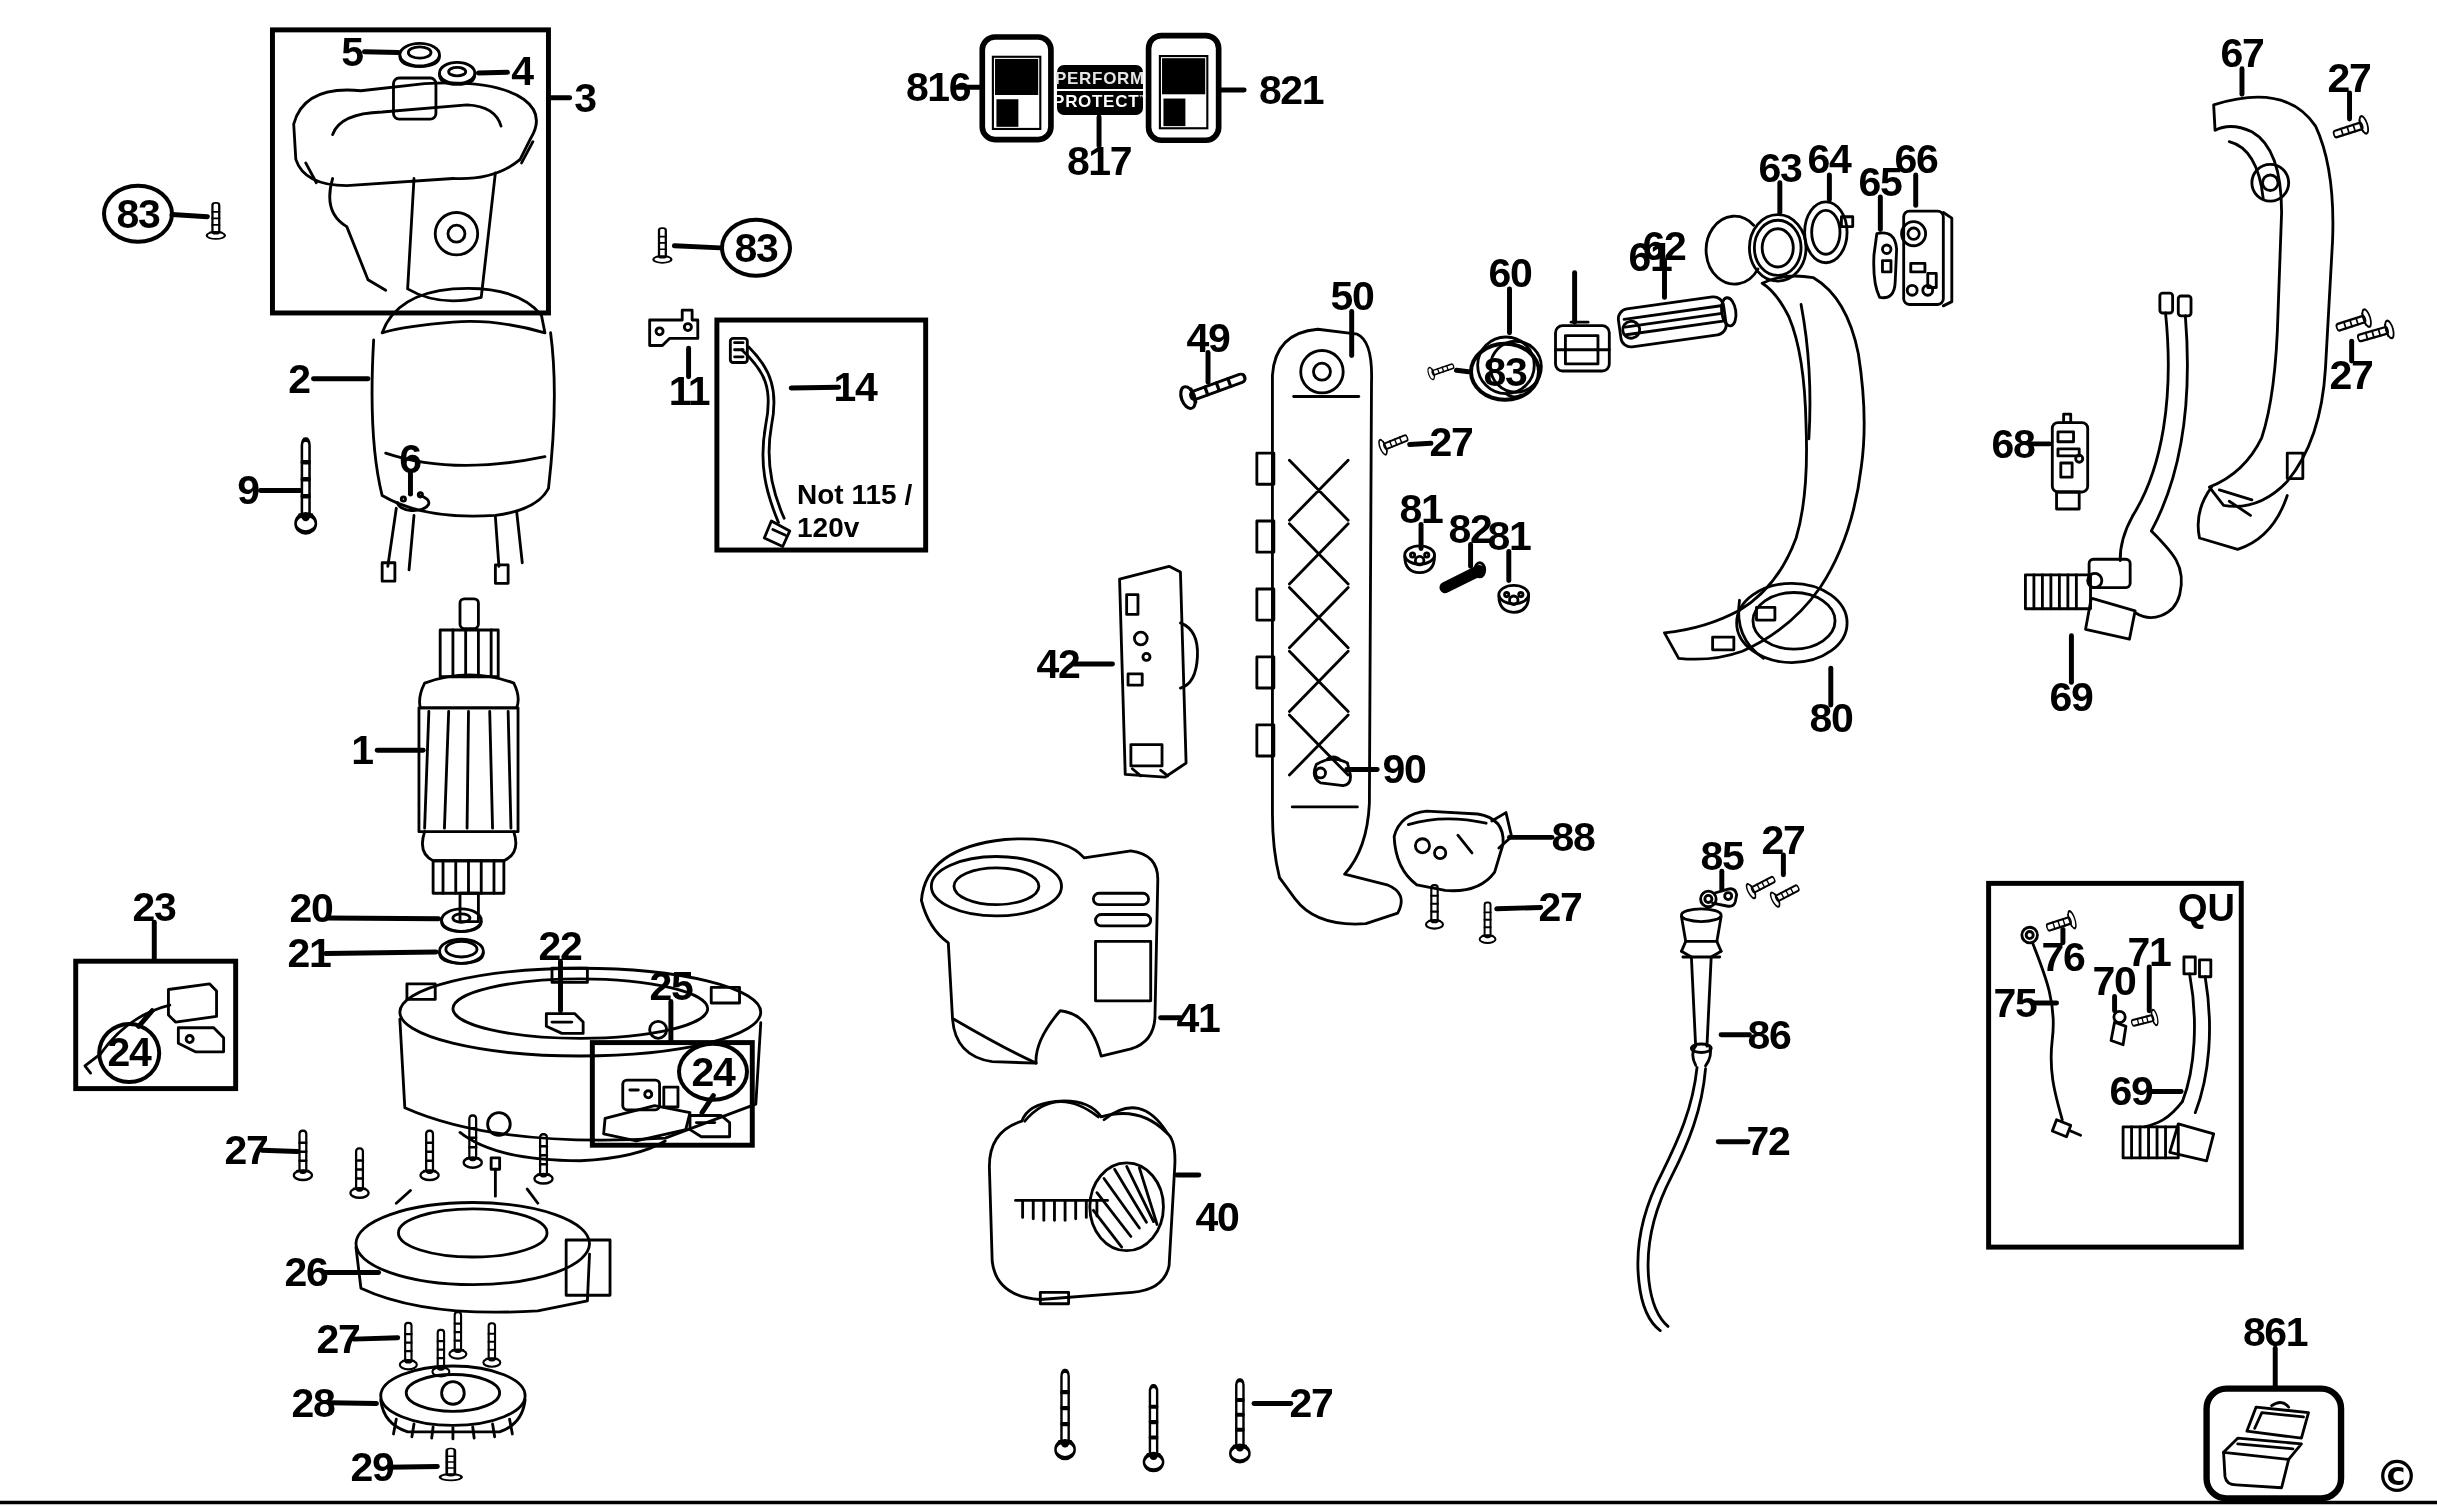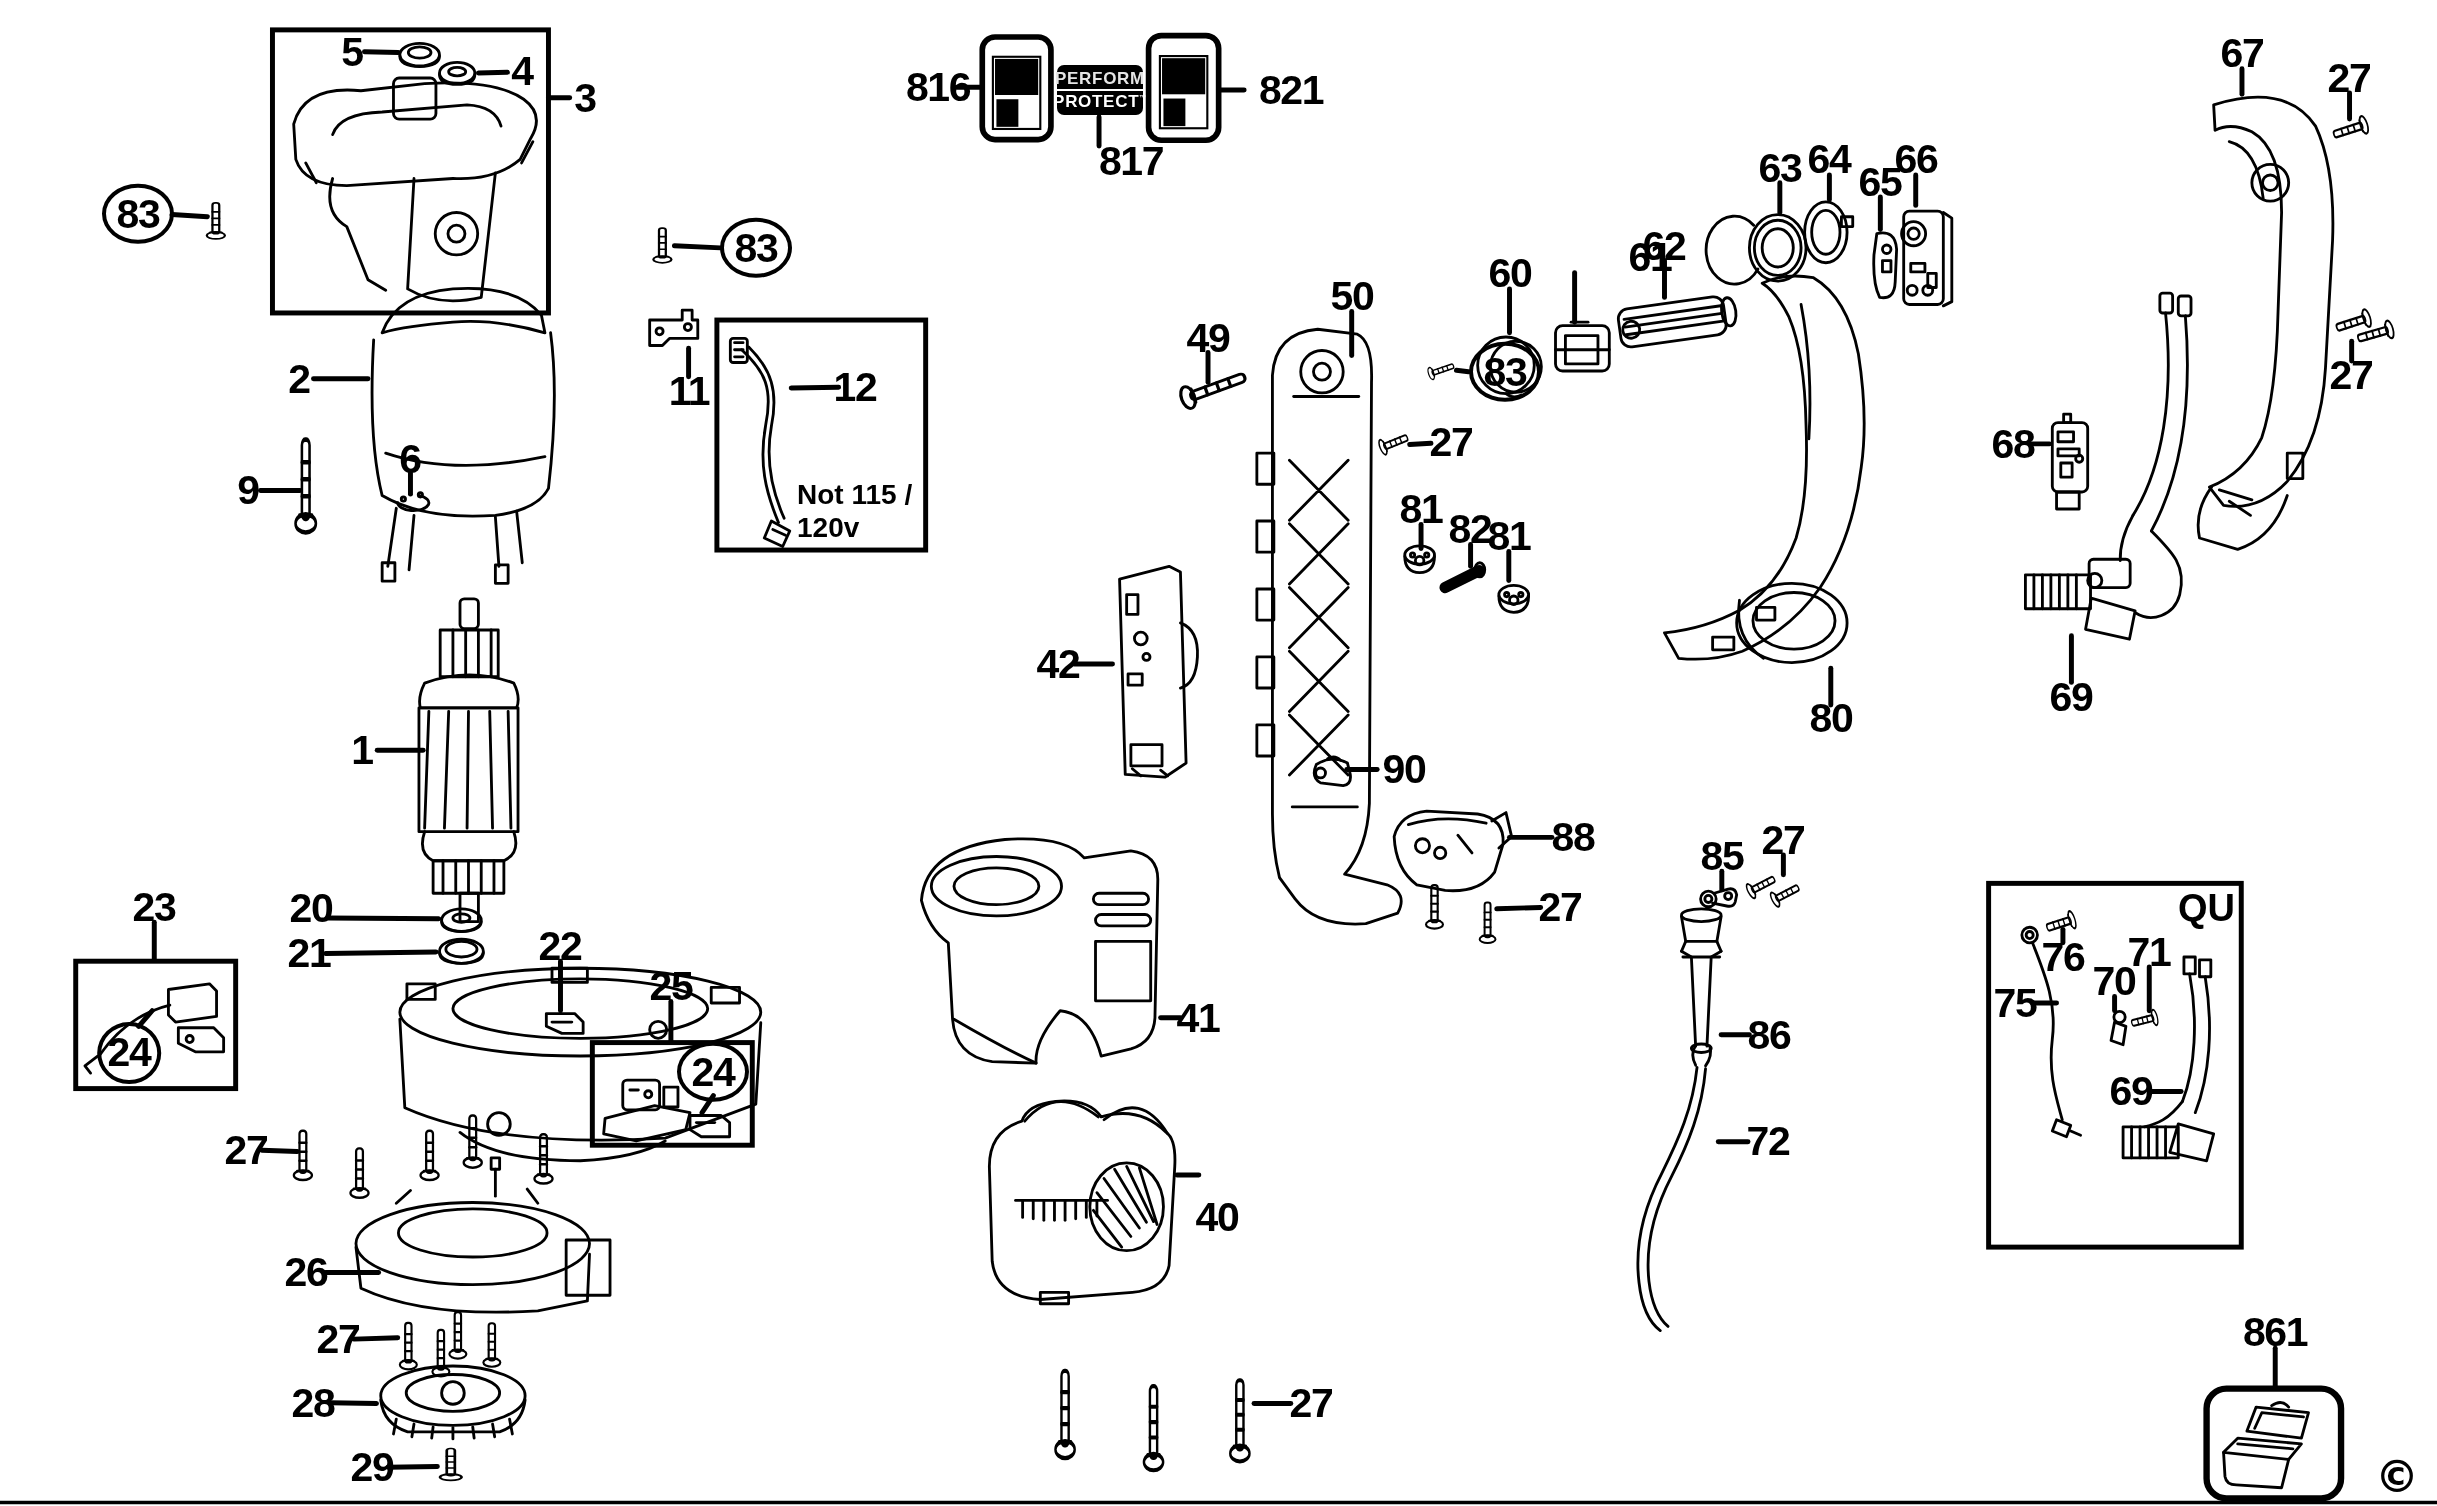--- a/index.html
+++ b/index.html
@@ -622,34 +622,34 @@
 <div class="copy" style="left:2375px;top:1455px">©</div>
 
 <div id="labels">
       <div class="callout" style="left: 352px; top: 52px;">5</div>
       <div class="callout" style="left: 522px; top: 71px;">4</div>
       <div class="callout" style="left: 585px; top: 98px;">3</div>
       <div class="callout" style="left: 299px; top: 379px;">2</div>
       <div class="callout" style="left: 248px; top: 490px;">9</div>
       <div class="callout" style="left: 410px; top: 459px;">6</div>
       <div class="callout" style="left: 689px; top: 391px;">11</div>
-      <div class="callout" style="left: 855px; top: 387px;">12</div>
+      <div class="callout" style="left: 855px; top: 387px;">14</div>
       <div class="callout" style="left: 362px; top: 750px;">1</div>
       <div class="callout" style="left: 311px; top: 882px; margin-top: 26px;">20</div>
       <div class="callout" style="left: 309px; top: 953px;">21</div>
       <div class="callout" style="left: 560px; top: 946px;">22</div>
       <div class="callout" style="left: 154px; top: 907px;">23</div>
       <div class="callout" style="left: 671px; top: 986px;">25</div>
       <div class="callout" style="left: 246px; top: 1150px;">27</div>
       <div class="callout" style="left: 306px; top: 1272px;">26</div>
       <div class="callout" style="left: 338px; top: 1339px;">27</div>
       <div class="callout" style="left: 313px; top: 1403px;">28</div>
       <div class="callout" style="left: 372px; top: 1467px;">29</div>
       <div class="callout" style="left: 938px; top: 87px;">816</div>
-      <div class="callout" style="left: 1099px; top: 161px; margin-left: 32px;">817</div>
+      <div class="callout" style="left: 1099px; top: 161px;">817</div>
       <div class="callout" style="left: 1265px; top: 90px; margin-left: 26px;">821</div>
       <div class="callout" style="left: 1208px; top: 338px; text-align: right;">49</div>
       <div class="callout" style="left: 1352px; top: 296px;">50</div>
       <div class="callout" style="left: 1510px; top: 273px;">60</div>
       <div class="callout" style="left: 1650px; top: 257px;">61</div>
       <div class="callout" style="left: 1664px; top: 246px;">62</div>
       <div class="callout" style="left: 1780px; top: 168px;">63</div>
       <div class="callout" style="left: 1829px; top: 159px;">64</div>
       <div class="callout" style="left: 1880px; top: 182px;">65</div>
       <div class="callout" style="left: 1916px; top: 159px;">66</div>

